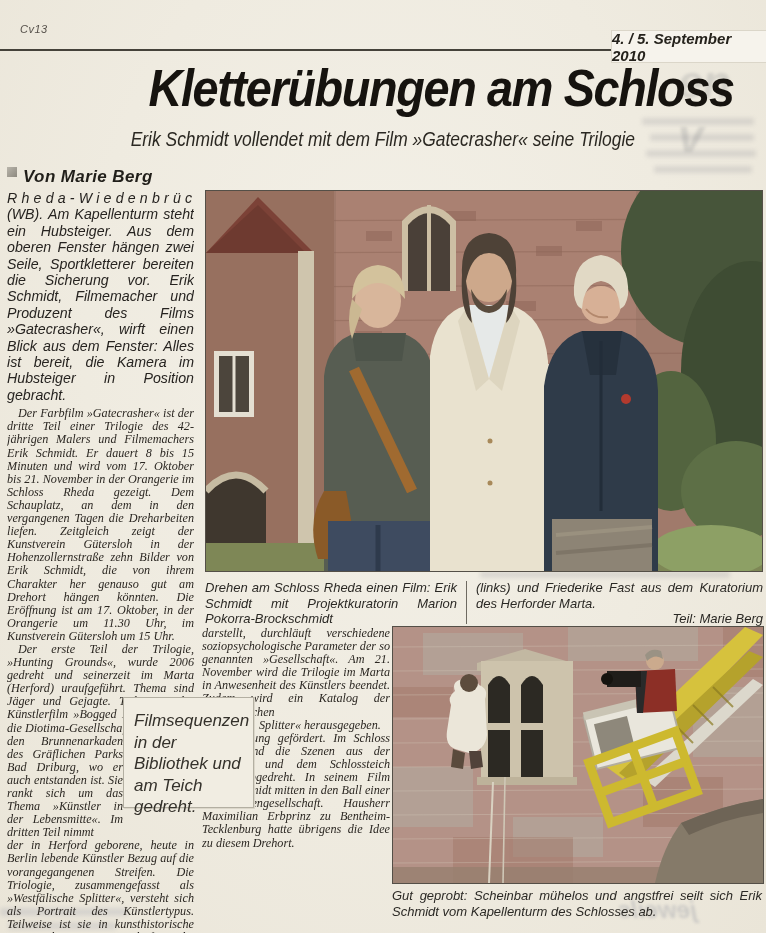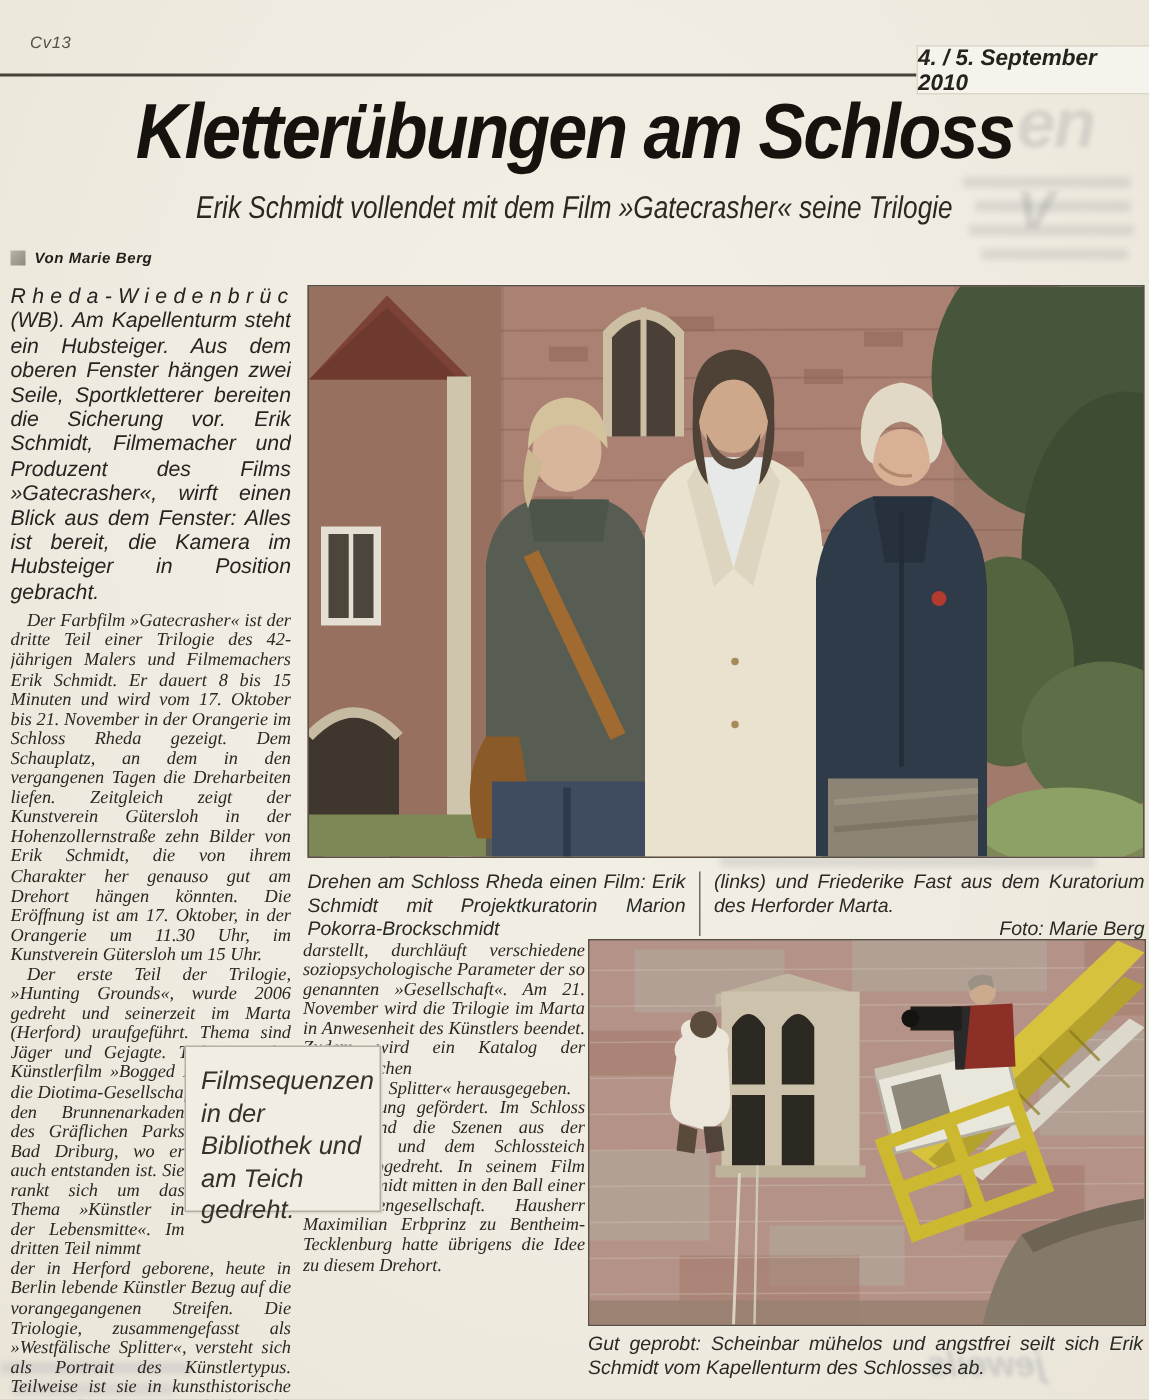--- a/index.html
+++ b/index.html
@@ -12,25 +12,25 @@
   .pagecode{position:absolute;top:23px;left:20px;font-size:11px;letter-spacing:.5px;color:#55504a;}
   .kicker{position:absolute;top:6px;left:0;right:0;text-align:center;}
   .kicker span{display:inline-block;font-weight:700;font-size:29px;letter-spacing:.5px;color:#211e19;transform:scaleX(.95);}
   .rule{position:absolute;top:49px;left:0;width:766px;height:2px;background:#45423a;}
   .datebox{
     position:absolute;top:30px;left:611px;width:158px;height:33px;box-sizing:border-box;
     background:#f6f3ec;border:1px solid #dbd6c9;border-right:none;
     display:flex;align-items:center;justify-content:flex-end;padding-right:14px;
     font-weight:700;font-size:15px;color:#25221c;
   }
-  .headline{position:absolute;top:58px;left:0;right:0;margin:0;text-align:center;}
+  .headline{position:absolute;top:58px;left:0;right:0;margin:0;text-align:right;}
   .headline span{display:inline-block;font-weight:700;font-size:52px;letter-spacing:-1.5px;color:#16130f;transform:scaleX(.9);}
   .subhead{position:absolute;top:124px;left:0;right:0;margin:0;text-align:center;font-weight:400;}
   .subhead span{display:inline-block;font-size:21px;color:#2b2822;transform:scaleX(.83);}
-  .byline{position:absolute;top:167px;left:7px;display:flex;font-weight:700;font-size:10px;letter-spacing:.4px;color:#211f1a;}
+  .byline{position:absolute;top:167px;left:7px;display:flex;font-weight:700;font-size:17px;letter-spacing:.4px;color:#211f1a;}
   .byline .bullet{width:10px;height:10px;background:linear-gradient(135deg,#b9b5ab,#8d897f);margin-right:6px;}
   
   .col{position:absolute;text-align:justify;}
   .col p{margin:0;}
   .col1{left:7px;top:190px;width:187px;height:743px;overflow:hidden;}
   .col2{left:202px;top:627px;width:188px;height:306px;overflow:hidden;}
   .lead{font-family:"Liberation Sans",sans-serif;font-size:14.2px;line-height:16.4px;color:#262320;}
   .lead .lead-loc{letter-spacing:4.2px;white-space:nowrap;}
   .body{font-family:"Liberation Serif",serif;font-size:12.2px;line-height:13.1px;color:#2b2722;hyphens:auto;-webkit-hyphens:auto;}
   .indent{text-indent:11px;}
@@ -196,21 +196,21 @@
         <line x1="395" y1="150" x2="395" y2="320" stroke="#222d39" stroke-width="3"></line>
       </g>
     </svg>
   </figure>
 
   <div class="caption caption1">
     <div class="cap-left">Drehen am Schloss Rheda einen Film: Erik Schmidt mit Projektkuratorin Marion Pokorra-Brockschmidt</div>
     <div class="cap-divider"></div>
     <div class="cap-right">
       <span>(links) und Friederike Fast aus dem Kuratorium des Herforder Marta.</span>
-      <span class="credit">Foto: Marie Berg</span>
+      <span class="credit">Teil: Marie Berg</span>
     </div>
   </div>
 
   <div class="col col2">
     <p class="body">darstellt, durchläuft verschiedene soziopsychologische Parameter der so genannten »Gesellschaft«. Am 21. November wird die Trilogie im Marta in Anwesenheit des Künstlers beendet. Zudem wird ein Katalog der »Westfälischen</p>
     <div class="narrow-left">
       <p class="body">Splitter« herausgegeben.</p>
     </div>
     <p class="body">Kulturstiftung gefördert. Im Schloss Rheda sind die Szenen aus der Bibliothek und dem Schlossteich bereits abgedreht. In seinem Film platzt Schmidt mitten in den Ball einer Aristokratengesellschaft. Hausherr Maximilian Erbprinz zu Bentheim-Tecklenburg hatte übrigens die Idee zu diesem Drehort.</p>
   </div>

